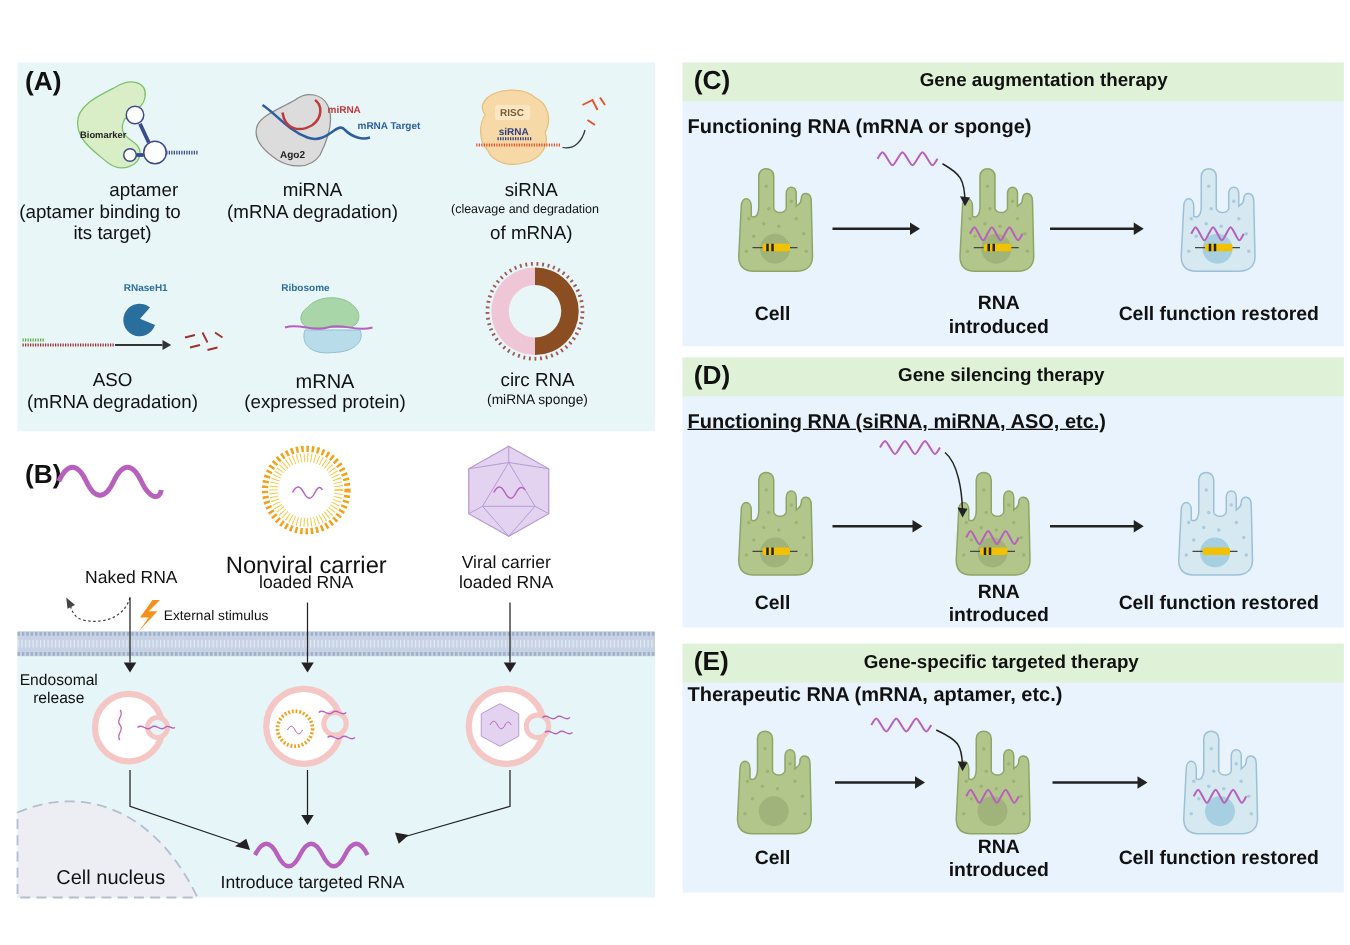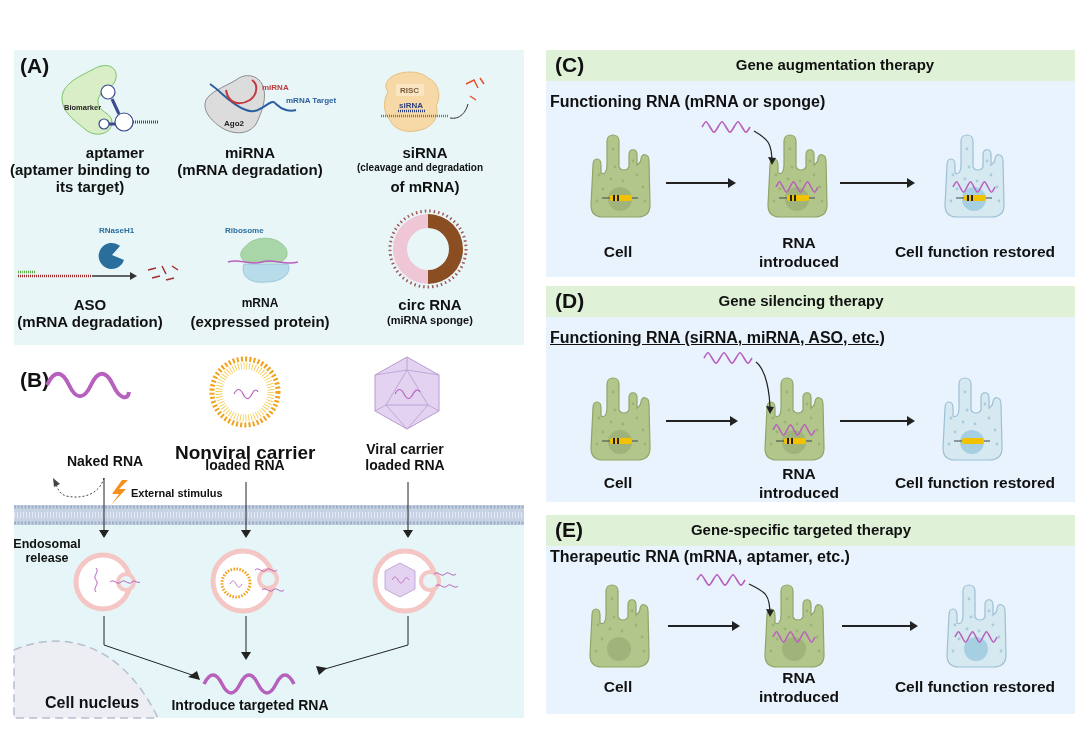--- a/index.html
+++ b/index.html
@@ -1,19 +1,19 @@
 <!DOCTYPE html>
 <html><head>
 <meta charset="utf-8">
 <style>
   html, body { margin:0; padding:0; background:#ffffff; }
   body { width:1080px; height:756px; position:relative; overflow:hidden;
          font-family:"Liberation Sans", sans-serif; color:#111; }
   .panel { position:absolute; }
-  .lbl { position:absolute; font-weight:bold; text-align:center; white-space:nowrap; line-height:1.12; }
+  .lbl { position:absolute; font-weight:normal; text-align:center; white-space:nowrap; line-height:1.12; }
   .panel-letter { position:absolute; font-weight:bold; font-size:21px; }
   svg { position:absolute; left:0; top:0; overflow:visible; }
   .hdr { position:absolute; background:#dff2d8; }
   .hdr-title { position:absolute; font-weight:bold; font-size:15px; }
   .sub { position:absolute; font-weight:bold; font-size:16px; white-space:nowrap; }
   .steplbl { position:absolute; font-weight:bold; font-size:15.5px; text-align:center; white-space:nowrap; line-height:1.22; }
 </style>
 </head>
 <body>
 
@@ -84,21 +84,21 @@
 <div class="lbl" style="left:180px;width:140px;top:145px;font-size:15px;">miRNA</div>
 <div class="lbl" style="left:170px;width:160px;top:162px;font-size:15px;">(mRNA degradation)</div>
 
 <div class="lbl" style="left:345px;width:160px;top:145px;font-size:15px;">siRNA</div>
 <div class="lbl" style="left:320px;width:200px;top:162px;font-size:10px;">(cleavage and degradation</div>
 <div class="lbl" style="left:345px;width:160px;top:179px;font-size:15px;">of mRNA)</div>
 
 <div class="lbl" style="left:40px;width:100px;top:297px;font-size:15px;">ASO</div>
 <div class="lbl" style="left:10px;width:160px;top:314px;font-size:15px;">(mRNA degradation)</div>
 
-<div class="lbl" style="left:195px;width:130px;top:297px;font-size:12px;">mRNA</div>
+<div class="lbl" style="left:195px;width:130px;top:297px;font-size:16px;">mRNA</div>
 <div class="lbl" style="left:185px;width:150px;top:314px;font-size:15px;">(expressed protein)</div>
 
 <div class="lbl" style="left:370px;width:120px;top:297px;font-size:15px;">circ RNA</div>
 <div class="lbl" style="left:360px;width:140px;top:314px;font-size:11px;">(miRNA sponge)</div>
 
 <div class="panel" style="left:14px;top:505px;width:510px;height:213px;background:#e6f5f7;"></div>
 <div class="panel-letter" style="left:20px;top:368px;">(B)</div>
 
 <svg width="1080" height="756">
 

